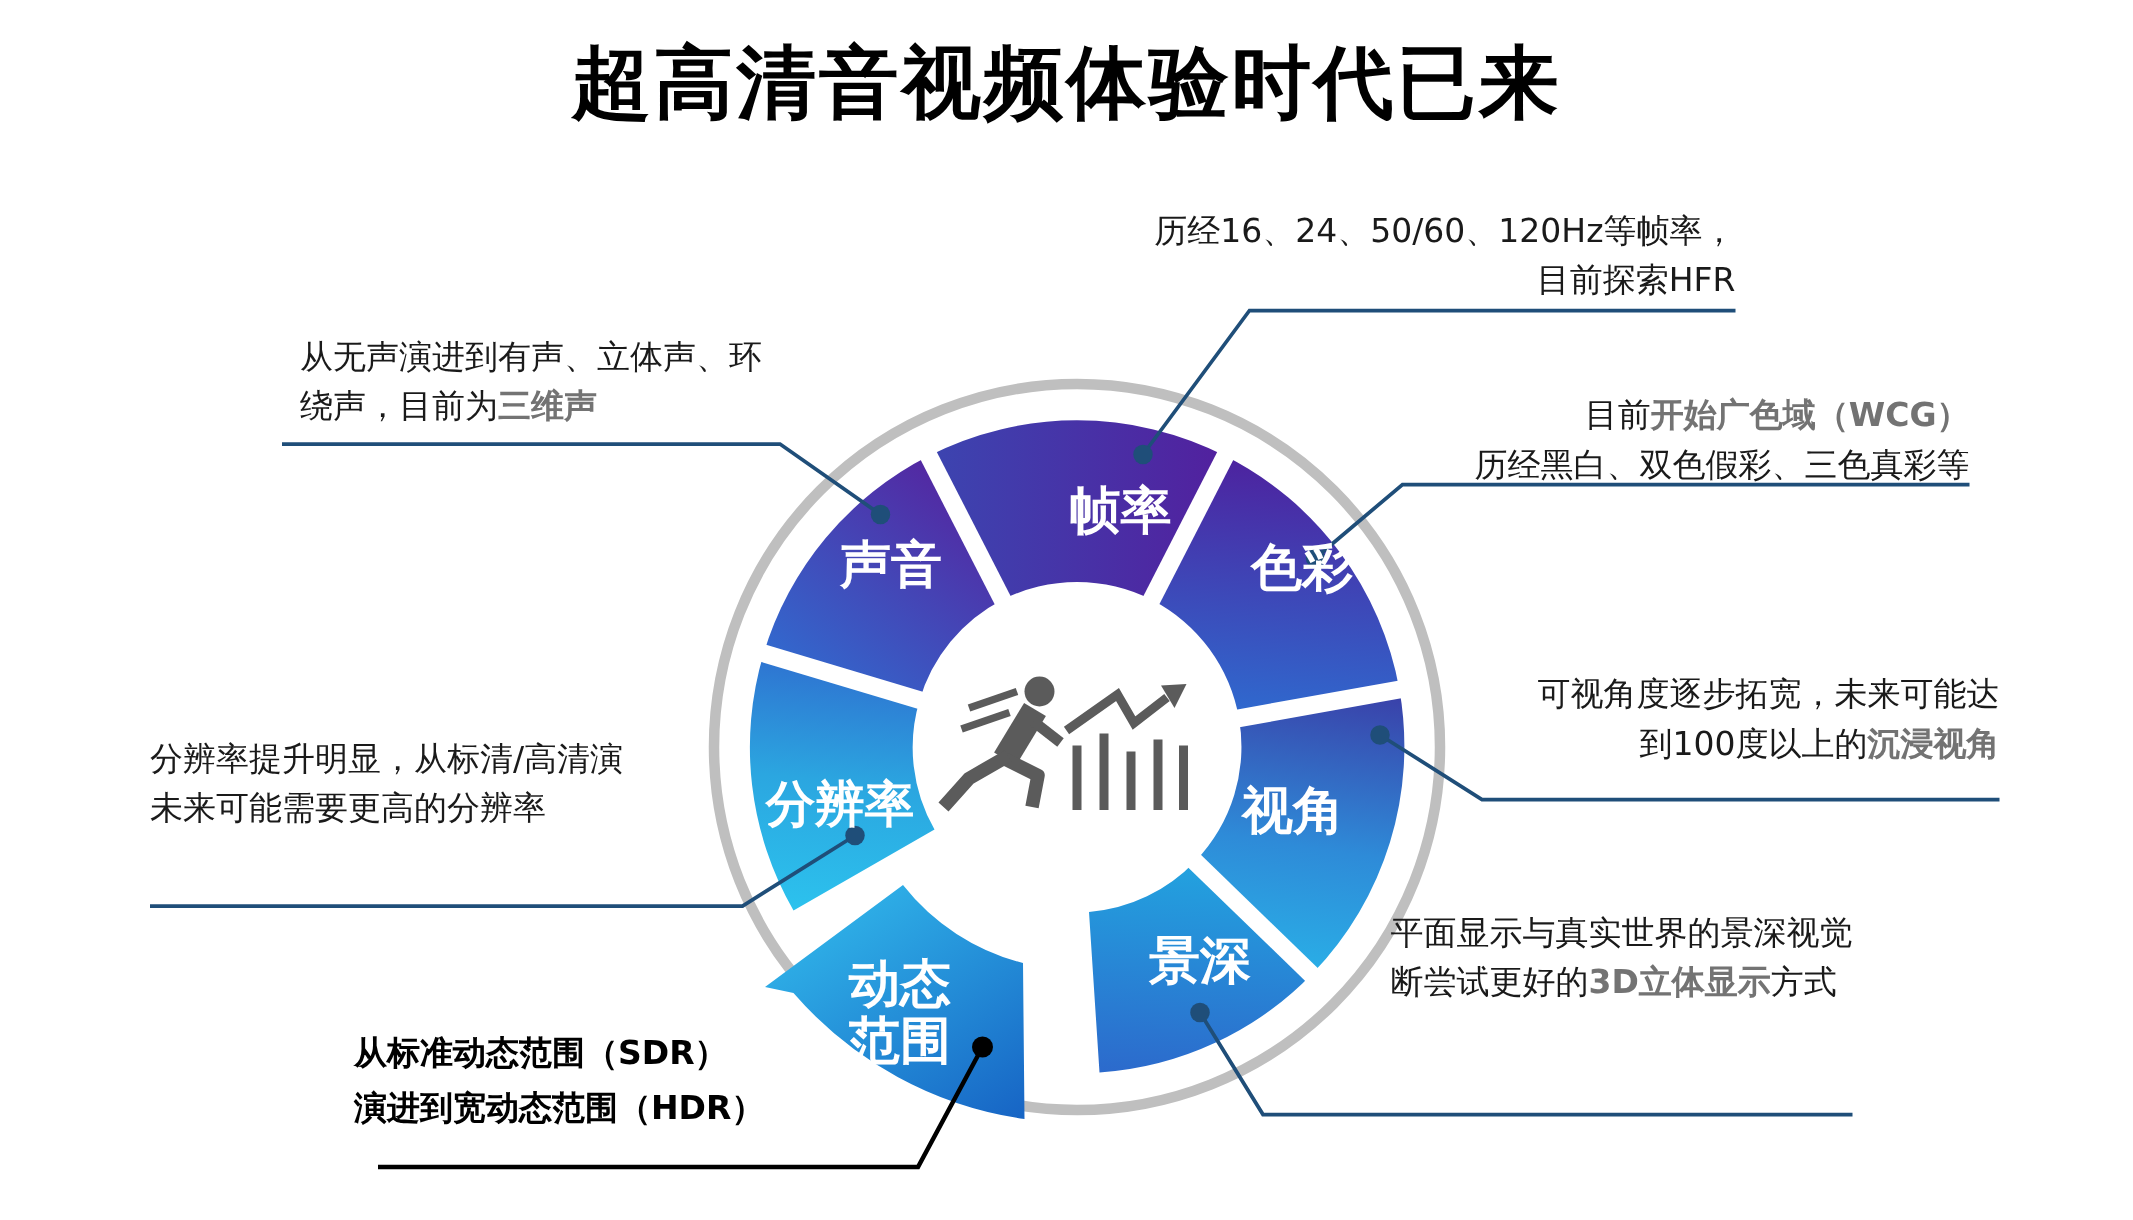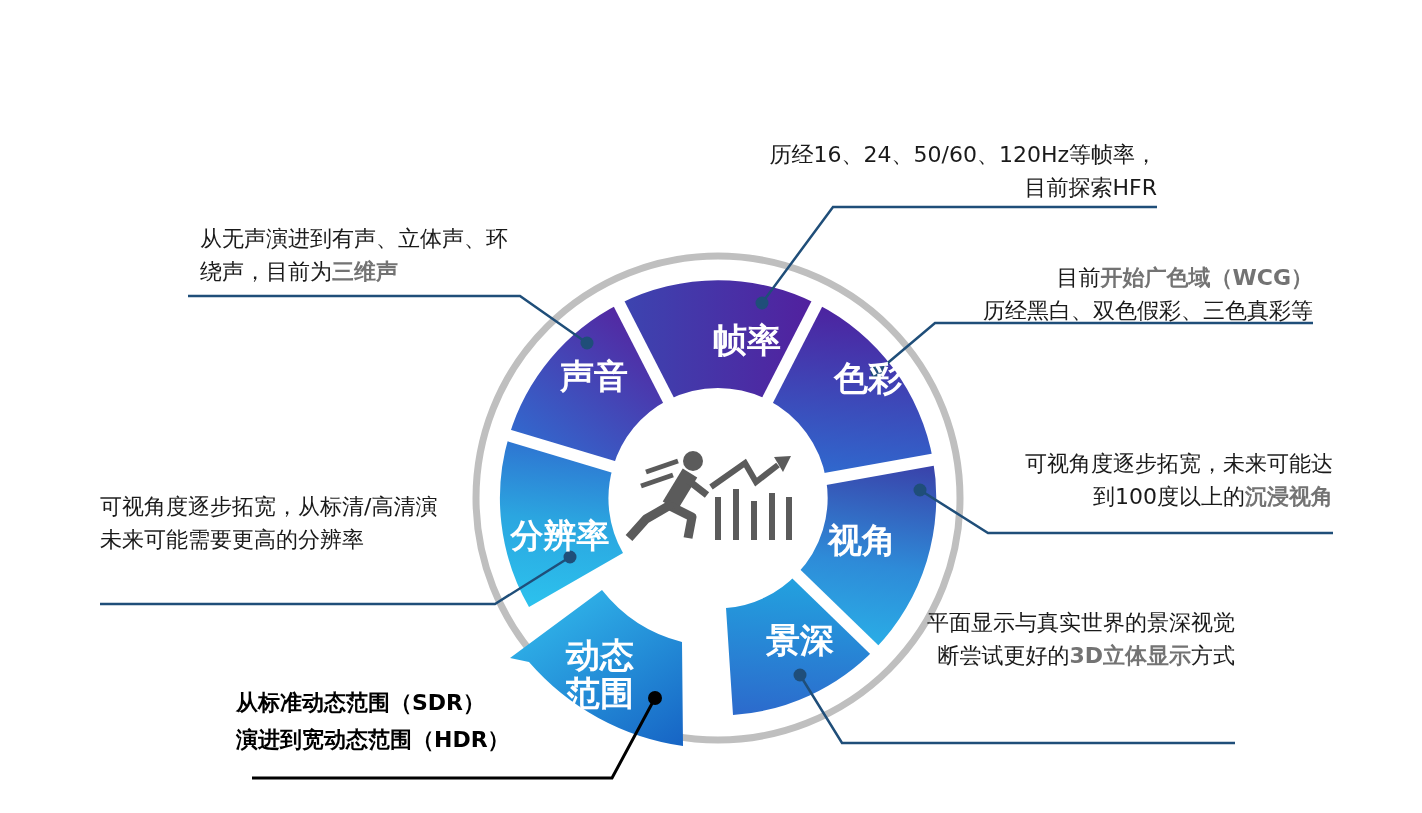--- a/index.html
+++ b/index.html
@@ -3,32 +3,33 @@
 <meta charset="utf-8">
 <style>
   html,body{margin:0;padding:0;background:#fff;}
   #stage{position:relative;width:1422px;height:813px;background:#fff;overflow:hidden;
          font-family:"DejaVu Sans","Liberation Sans",sans-serif;color:#111;}
   #diagram-svg{position:absolute;left:0;top:0;}
   .page-title{position:absolute;left:0;top:20px;width:100%;text-align:center;
               font-size:53px;font-weight:800;letter-spacing:2px;color:#000;}
   .ann{position:absolute;font-size:22px;line-height:33px;color:#1a1a1a;white-space:nowrap;}
   .ann.right{text-align:right;}
-  .ann.center{text-align:right;}
+  .ann.center{text-align:left;}
   .ann .b{font-weight:700;color:#737373;}
   .ann .blue{color:#2E75B6;}
   .ann.allbold{font-weight:700;color:#000;font-size:22px;line-height:37px;}
   svg text.seg-label{font-family:"DejaVu Sans","Liberation Sans",sans-serif;
                      font-weight:700;fill:#fff;}
 </style>
 </head>
 <body>
 
 <div id="stage">
 
+  <div class="page-title">超高清音视频体验时代已来</div>
 
   <svg id="diagram-svg" width="1422" height="813" viewBox="0 0 1422 813">
     <defs>
       <linearGradient id="g-framerate" gradientUnits="userSpaceOnUse" x1="619" y1="350" x2="817" y2="350">
         <stop offset="0" stop-color="#3C45B0"></stop>
           <stop offset="1" stop-color="#52209E"></stop>
       </linearGradient>
       <linearGradient id="g-color" gradientUnits="userSpaceOnUse" x1="880" y1="300" x2="862" y2="485">
         <stop offset="0" stop-color="#4F1E9C"></stop>
           <stop offset="1" stop-color="#2E6CD0"></stop>
@@ -146,21 +147,21 @@
   </div>
 
   <div class="ann right" style="right:89px;top:447px">
     <div>可视角度逐步拓宽，未来可能达</div>
     <div>
       <span>到100度以上的</span><span class="b">沉浸视角</span>
     </div>
   </div>
 
   <div class="ann" style="left:100px;top:490px">
-    <div>可视角度逐步拓宽，从标清/高清演</div>
+    <div>分辨率提升明显，从标清/高清演</div>
     <div>未来可能需要更高的分辨率</div>
   </div>
 
   <div class="ann center" style="right:187px;top:606px">
     <div>平面显示与真实世界的景深视觉</div>
     <div>
       <span>断尝试更好的</span><span class="b">3D立体显示</span><span>方式</span>
     </div>
   </div>
 

